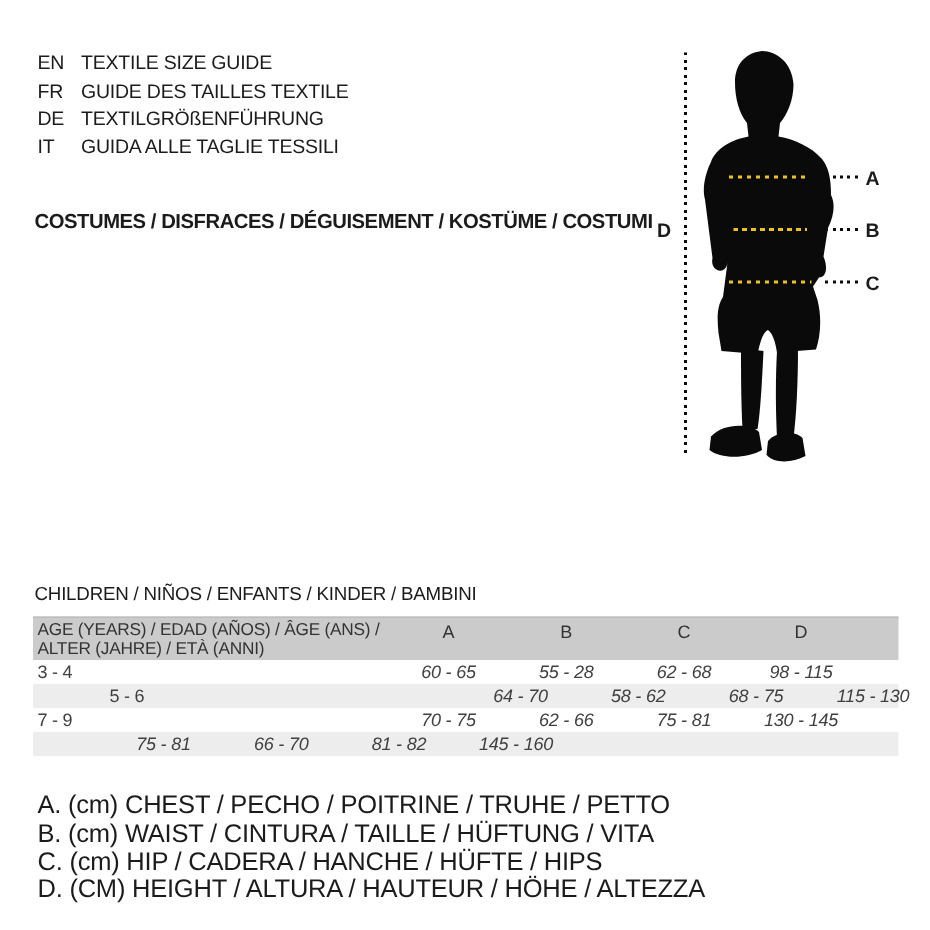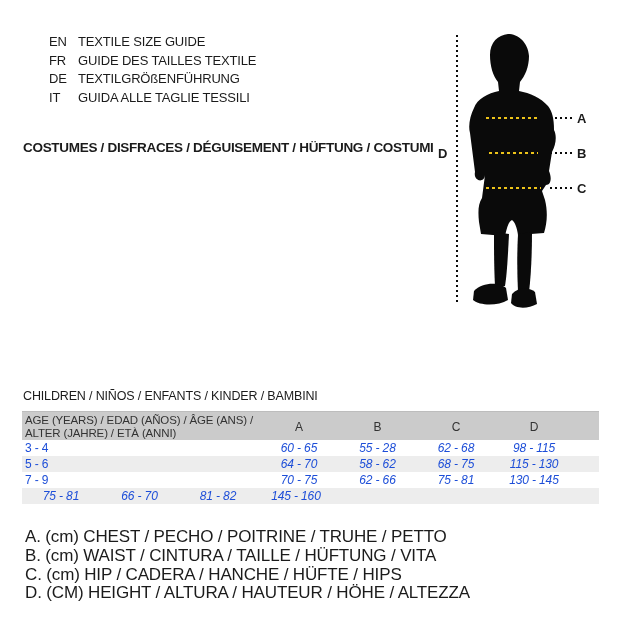--- a/index.html
+++ b/index.html
@@ -10,44 +10,44 @@
     --table-stripe-bg:#ededed;
   }
   *{margin:0;padding:0;box-sizing:border-box;}
   html,body{background:#fff;}
   body{font-family:"Liberation Sans","DejaVu Sans",sans-serif;color:var(--ink,#1b1b1b);}
   .canvas{position:relative;width:620px;height:620px;background:#ffffff;overflow:hidden;letter-spacing:-0.15px;}
 
   
   .lang-list{position:absolute;left:25px;top:33px;font-size:13px;}
   .lang-row{display:flex;line-height:18.6px;white-space:nowrap;}
-  .lang-code{width:29px;flex:0 0 29px;margin-left:24px;}
+  .lang-code{width:29px;flex:0 0 29px;}
   .category-title{position:absolute;left:23px;top:140px;font-size:13.5px;font-weight:700;letter-spacing:-0.3px;white-space:nowrap;}
 
   
   .silhouette-svg{position:absolute;left:462px;top:32px;width:104px;height:282px;}
   .v-dots{position:absolute;left:456px;top:35px;width:2px;height:268px;
     background:repeating-linear-gradient(180deg,var(--silhouette-black,#0a0a0a) 0 2px,transparent 2px 5px);}
   .h-dots-yellow{position:absolute;height:2px;
     background:repeating-linear-gradient(90deg,var(--marker-yellow,#edc319) 0 3px,transparent 3px 6px);}
   .h-dots-black{position:absolute;height:2px;
     background:repeating-linear-gradient(90deg,var(--silhouette-black,#0a0a0a) 0 2px,transparent 2px 5px);}
   .marker-label{position:absolute;font-size:13px;font-weight:700;}
 
   
   .section-title{position:absolute;left:23px;top:389px;font-size:12.5px;white-space:nowrap;}
   .size-table{position:absolute;left:22px;top:411px;width:577px;font-size:12px;}
-  .thead{display:flex;height:29px;background:var(--table-header-bg,#cbcbcb);border-top:1px solid #bdbdbd;color:#333;align-items:center;}
+  .thead{display:flex;height:29px;background:var(--table-header-bg,#cbcbcb);border-top:1px solid #bdbdbd;color:#333;}
   .th-age{width:238px;flex:0 0 238px;padding:2px 0 0 3px;font-size:11.5px;line-height:13px;}
   .th-col{text-align:center;padding-top:2px;font-size:12px;}
   .w1{width:78px;flex:0 0 78px;} .w2{width:79px;flex:0 0 79px;}
   .fill{flex:1 1 auto;}
-  .trow{display:flex;height:16px;line-height:16px;color:#1d4ed8;}
+  .trow{display:flex;height:16px;line-height:16px;color:#404040;}
   .trow:first-of-type{margin-top:1px;}
-  .trow.stripe{background:var(--table-stripe-bg,#ededed);}
+  .trow.stripe{background:var(--table-stripe-bg,#ededed);padding-left:48px;}
   .td-age{width:238px;flex:0 0 238px;padding-left:3px;}
   .td{text-align:center;font-style:italic;}
 
   
   .footnotes{position:absolute;left:25px;top:528px;font-size:17px;line-height:18.8px;white-space:nowrap;}
 </style>
 </head>
 <body>
 
 <div class="canvas">
@@ -64,21 +64,21 @@
     <div class="lang-row">
       <span class="lang-code">DE</span>
       <span>TEXTILGRÖßENFÜHRUNG</span>
     </div>
     <div class="lang-row">
       <span class="lang-code">IT</span>
       <span>GUIDA ALLE TAGLIE TESSILI</span>
     </div>
   </div>
 
-  <div class="category-title">COSTUMES / DISFRACES / DÉGUISEMENT / HÜFTUNG / COSTUMI</div>
+  <div class="category-title">COSTUMES / DISFRACES / DÉGUISEMENT / KOSTÜME / COSTUMI</div>
 
   <div>
     <div class="v-dots"></div>
     <div class="marker-label" style="left:438px;top:146px;">D</div>
 
     <svg class="silhouette-svg" viewBox="0 0 104 282" aria-hidden="true">
       <g fill="var(--silhouette-black,#0a0a0a)">
 
         <path d="M46,2 C36,3 28,10 28,23 C28,34 31,44 36,50 L37,59
                  C26,61 15,67 12,76 C8,84 6,94 8,101 L13,140

